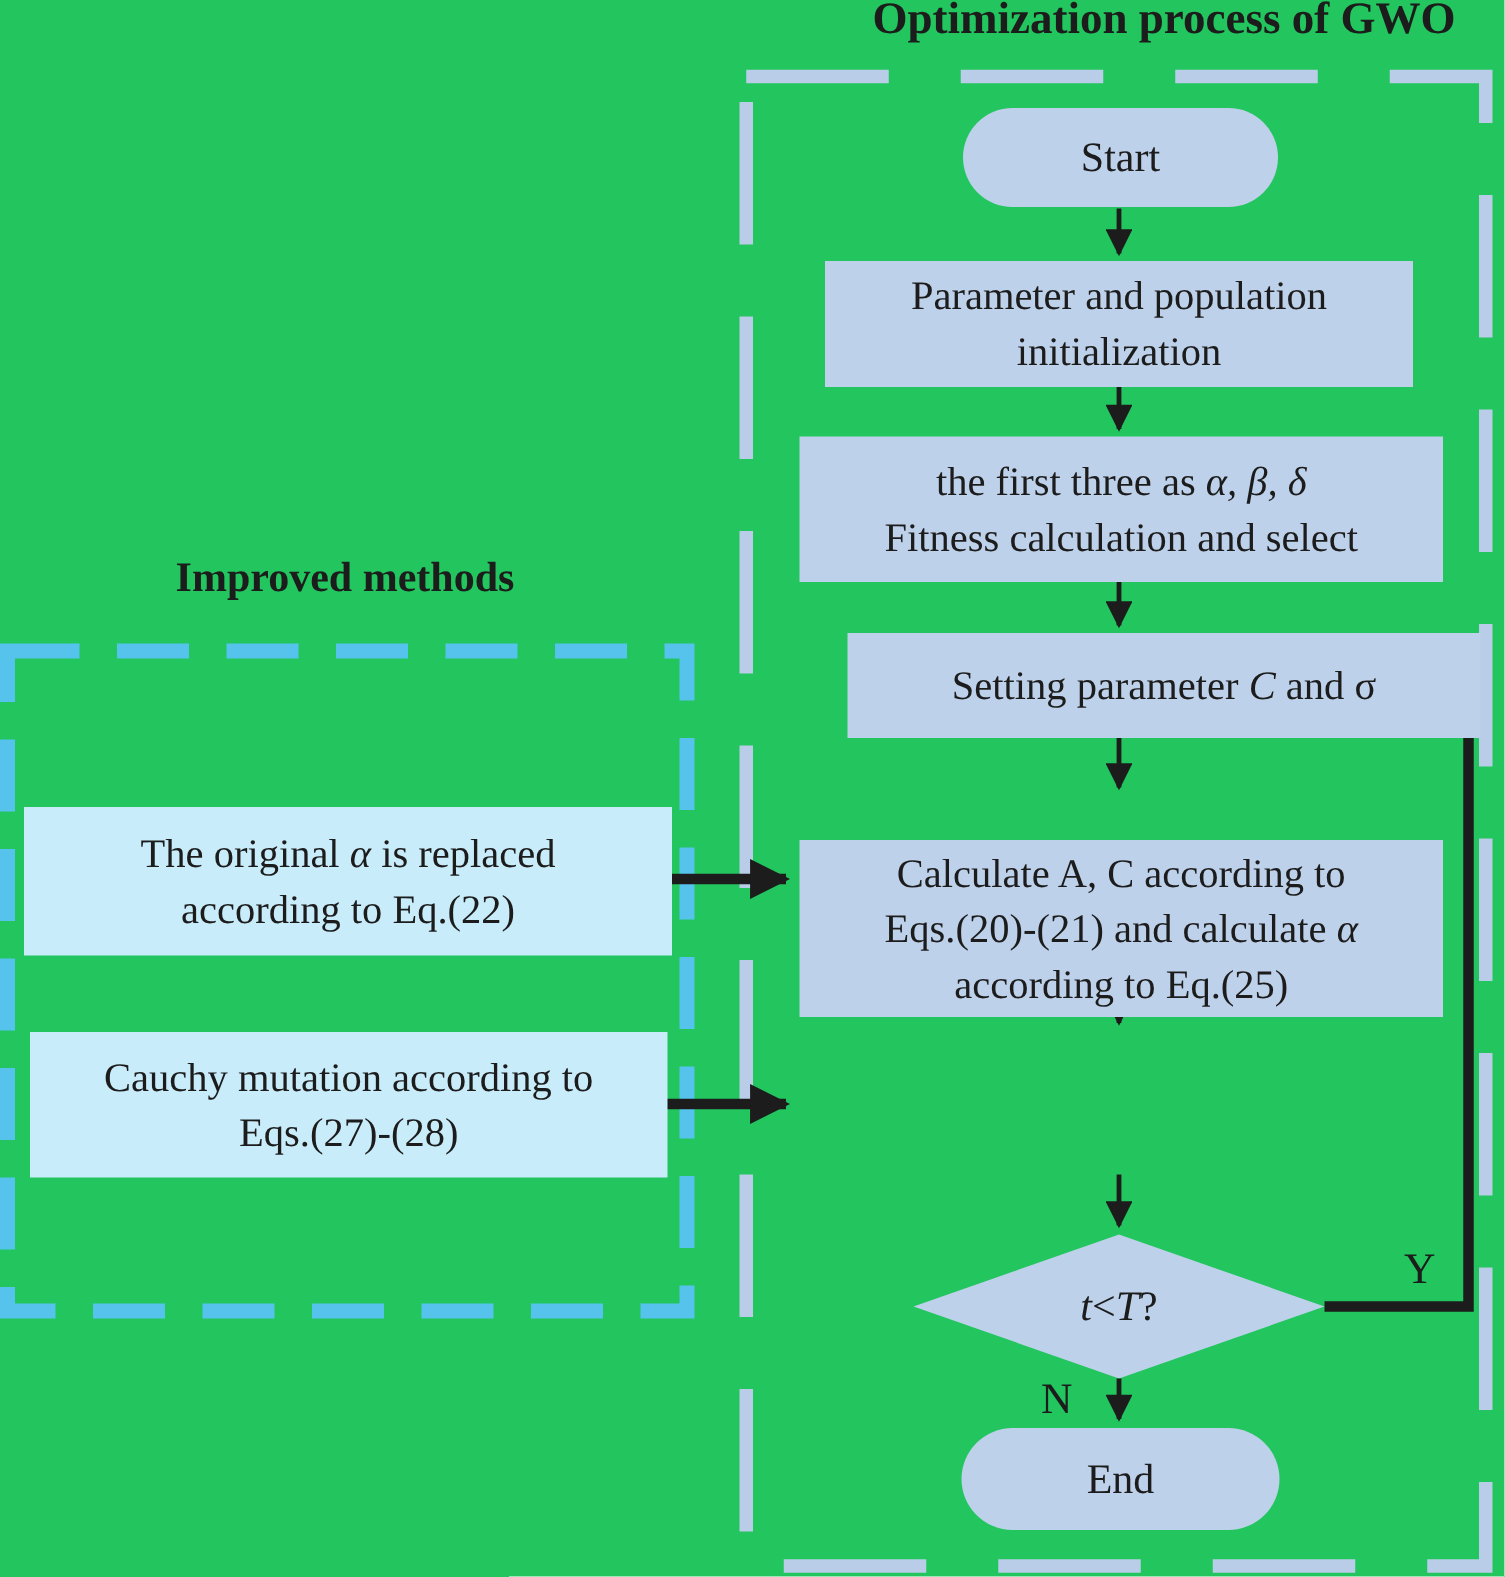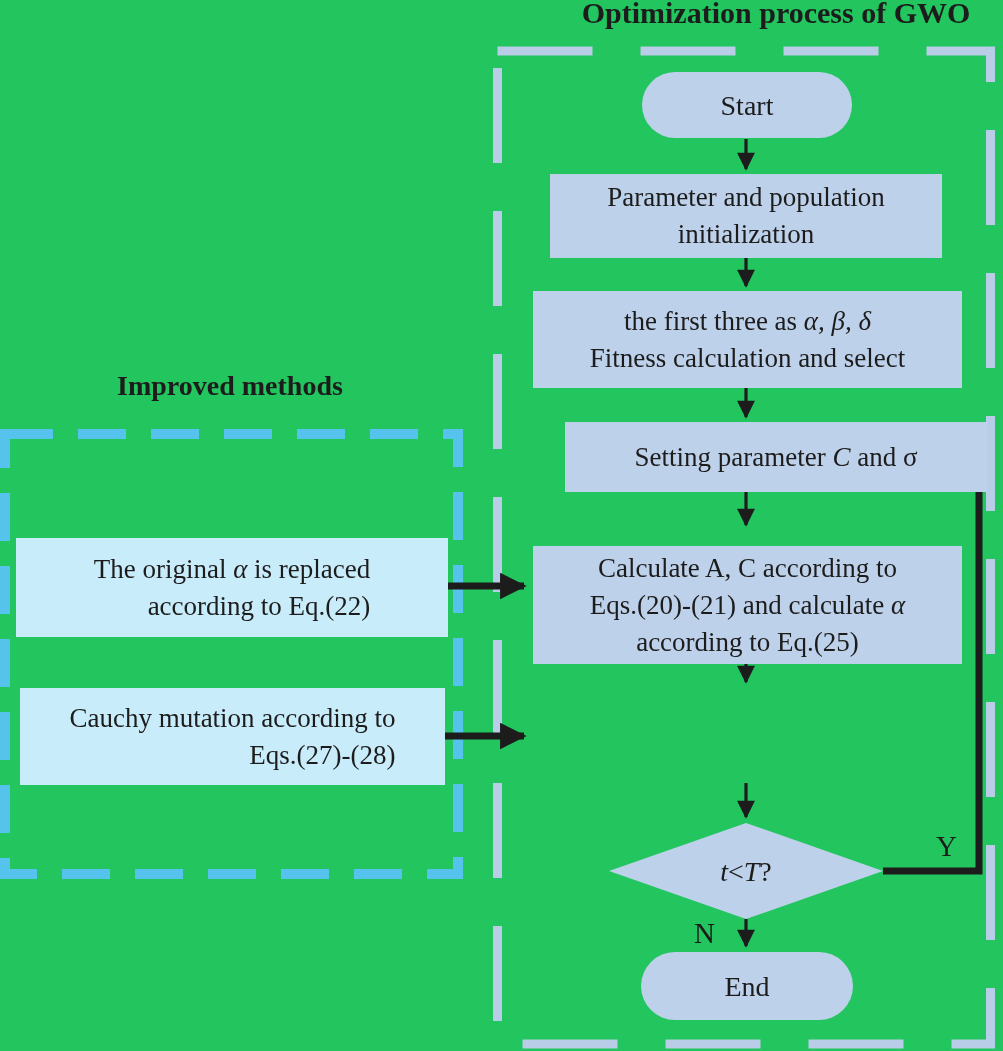--- a/index.html
+++ b/index.html
@@ -27,34 +27,34 @@
     display: flex;
     flex-direction: column;
     justify-content: center;
     align-items: center;
     text-align: center;
     font-size: 27px;
     line-height: 37px;
     background: var(--flow-fill, #bed1ea);
   }
   .pill { border-radius: 34px; font-size: 28px; }
-  .improved-box { background: var(--improved-fill, #c9ecfa); text-align: right; }
+  .improved-box { background: var(--improved-fill, #c9ecfa); }
   .transparent { background: transparent; }
   .it { font-style: italic; }
   .branch-label {
     position: absolute;
     font-size: 29px;
     line-height: 29px;
   }
   
   .n-start     { left: 642px; top: 72px;  width: 210px; height: 66px; }
   .n-init      { left: 550px; top: 174px; width: 392px; height: 84px; }
   .n-fitness   { left: 533px; top: 291px; width: 429px; height: 97px; }
   .n-setting   { left: 552px; top: 422px; width: 422px; height: 70px; margin-left: 13px; }
-  .n-calculate { left: 533px; top: 546px; width: 429px; height: 118px; }
+  .n-calculate { left: 533px; top: 560px; width: 429px; height: 118px; }
   .n-update    { left: 533px; top: 688px; width: 429px; height: 95px; }
   .n-decision  { left: 609px; top: 823px; width: 274px; height: 96px; font-size: 28px; }
   .n-end       { left: 641px; top: 952px; width: 212px; height: 68px; }
   .n-alpha     { left: 16px;  top: 538px; width: 432px; height: 99px; }
   .n-cauchy    { left: 20px;  top: 688px; width: 425px; height: 97px; }
   .lbl-yes { left: 936px; top: 832px; }
   .lbl-no  { left: 694px; top: 919px; }
 </style>
 </head>
 <body>

